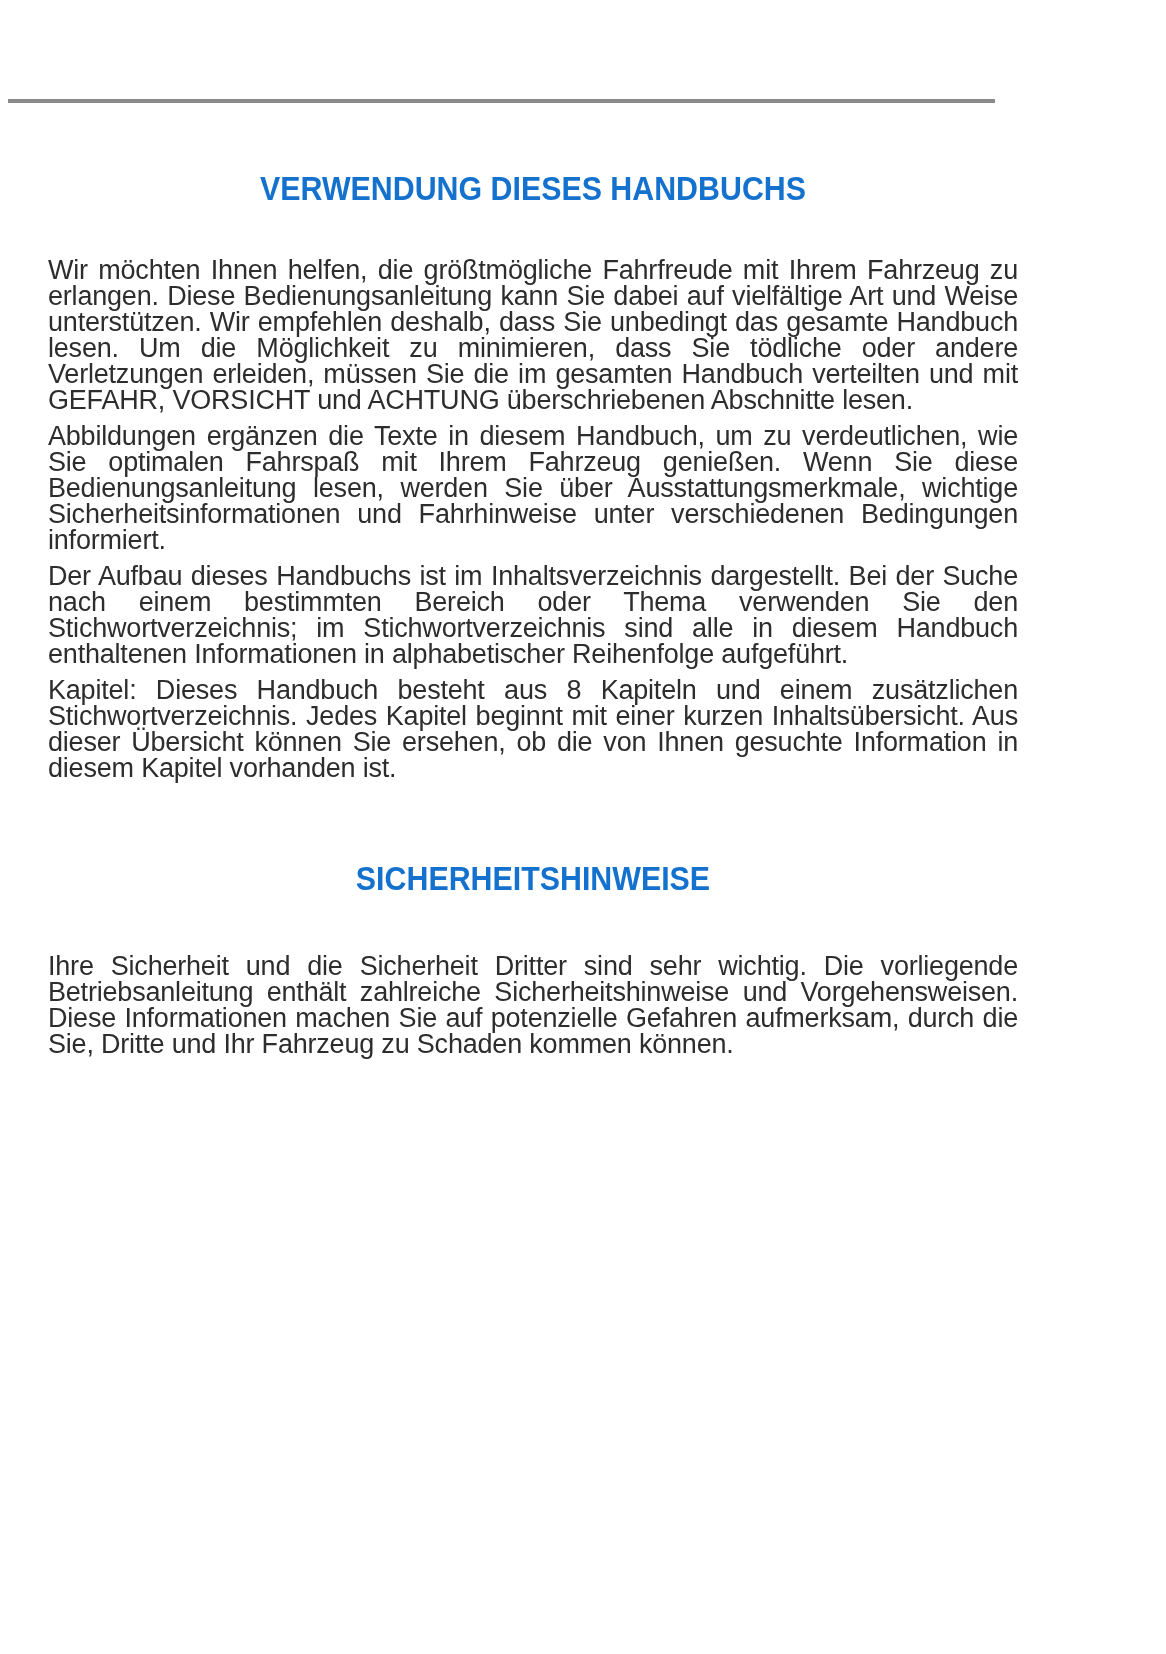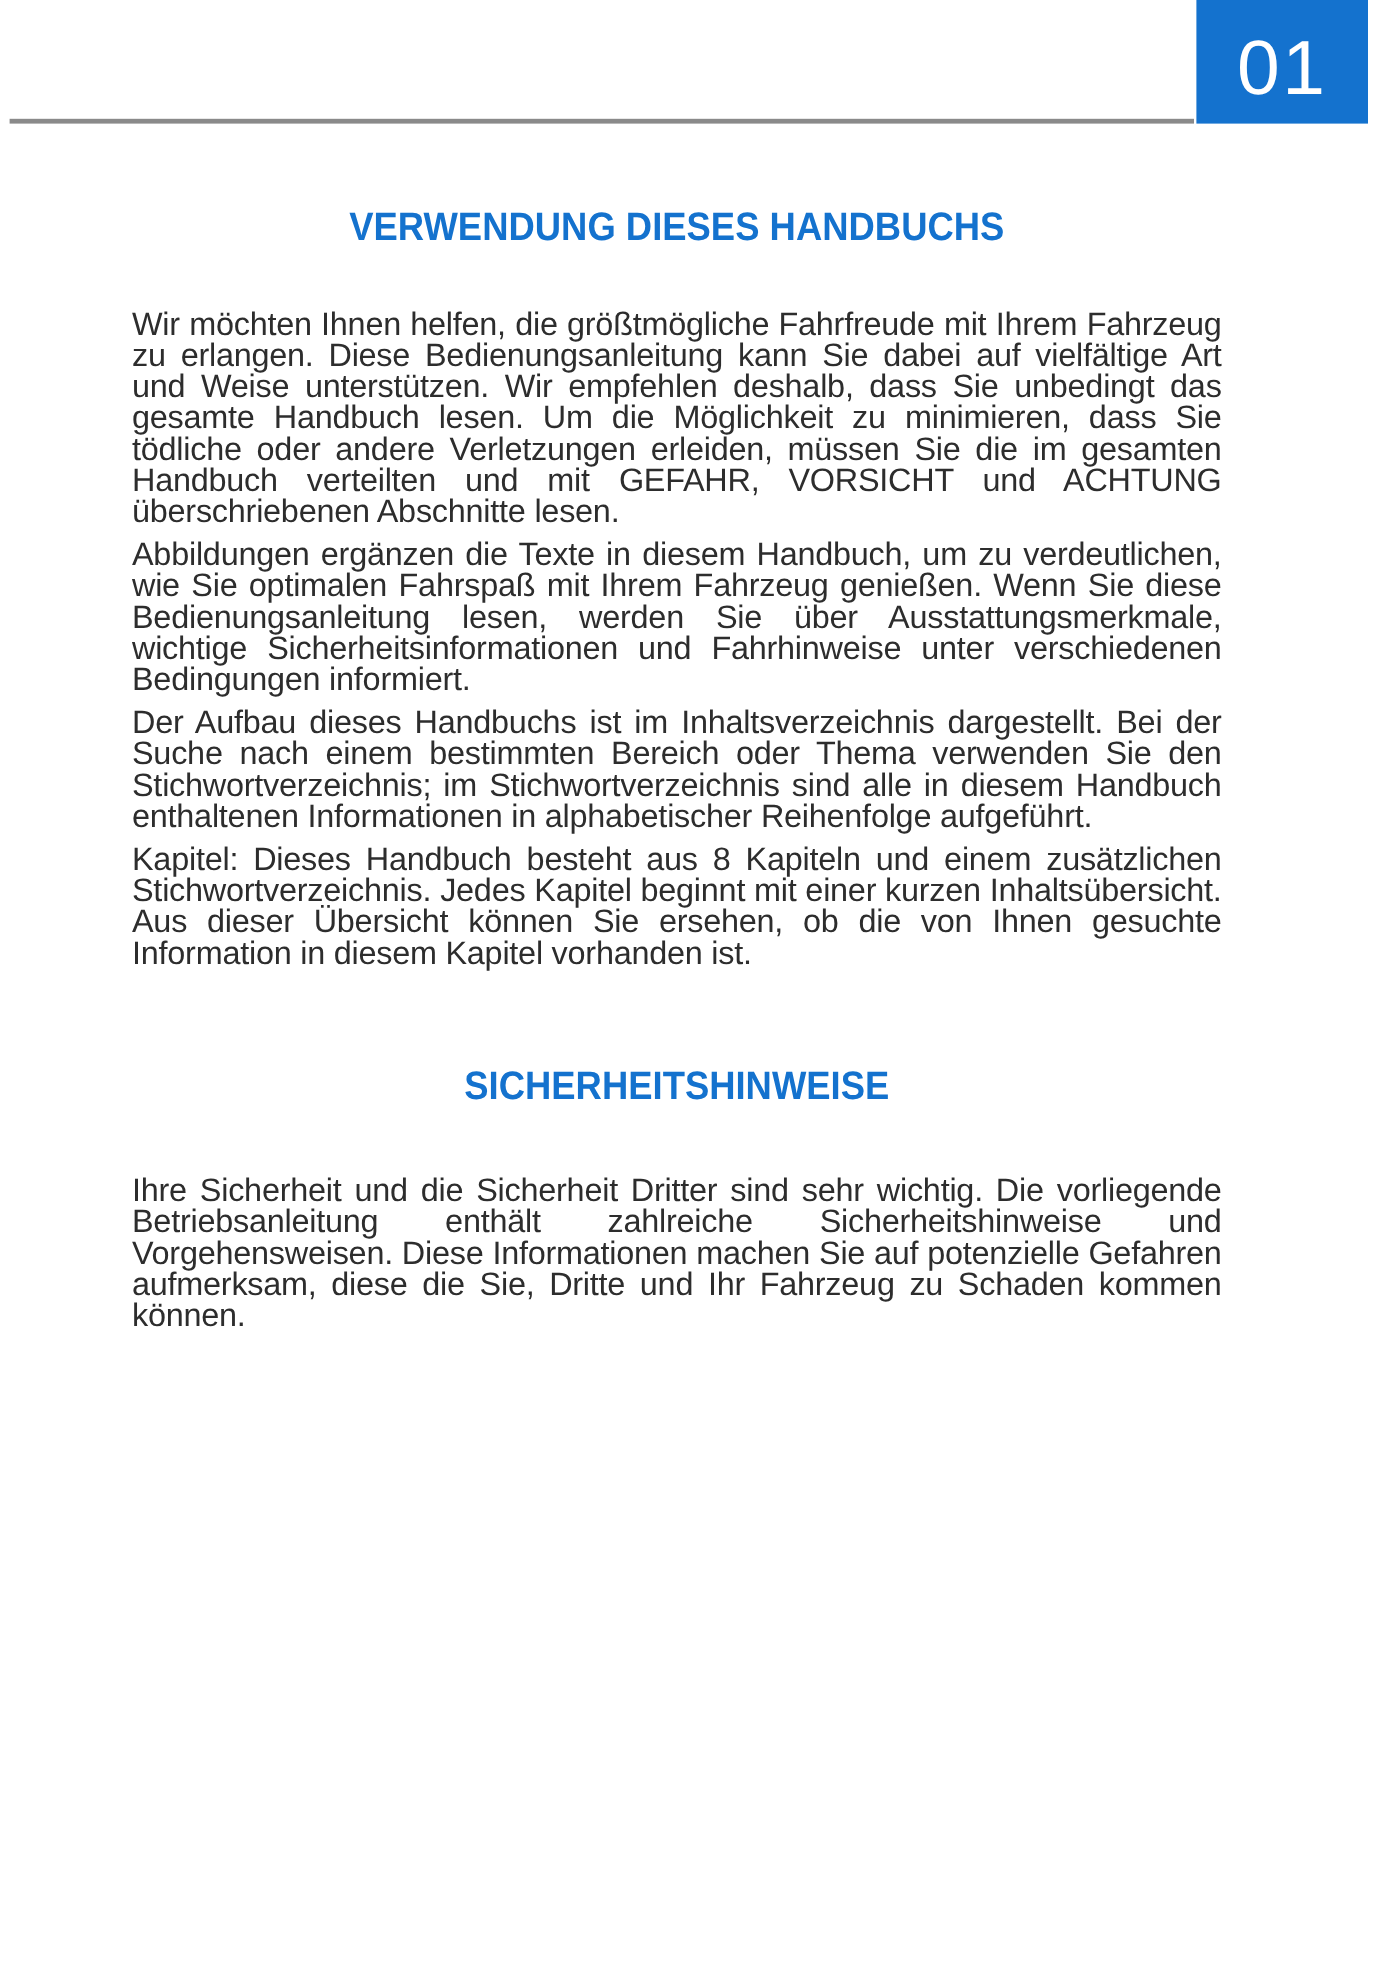--- a/index.html
+++ b/index.html
@@ -37,21 +37,21 @@
   }
   .top-rule {
     position: absolute;
     top: 99px;
     left: 8px;
     width: 987px;
     height: 4px;
     background: var(--rule, #8a8a8a);
   }
   .content {
-    padding: 171px 148px 0 110px;
+    padding: 171px 148px 0 48px;
     box-sizing: border-box;
   }
   h1.section-title {
     color: var(--accent, #1472ce);
     font-size: 33px;
     line-height: 36px;
     font-weight: 700;
     text-align: center;
     letter-spacing: 0px;
     margin: 0 0 50px 0;
@@ -70,38 +70,35 @@
     text-align: justify;
     text-justify: inter-word;
     letter-spacing: -0.2px;
   }
 </style>
 </head>
 <body>
 
 <div class="page">
 
-  <div class="chapter-tab">
-    <span class="chapter-number">01</span>
-  </div>
 
   <div class="top-rule"></div>
 
   <div class="content">
 
     <h1 class="section-title first">VERWENDUNG DIESES HANDBUCHS</h1>
 
     <p class="body-paragraph">Wir möchten Ihnen helfen, die größtmögliche Fahrfreude mit Ihrem Fahrzeug zu erlangen. Diese Bedienungsanleitung kann Sie dabei auf vielfältige Art und Weise unterstützen. Wir empfehlen deshalb, dass Sie unbedingt das gesamte Handbuch lesen. Um die Möglichkeit zu minimieren, dass Sie tödliche oder andere Verletzungen erleiden, müssen Sie die im gesamten Handbuch verteilten und mit GEFAHR, VORSICHT und ACHTUNG überschriebenen Abschnitte lesen.</p>
 
     <p class="body-paragraph">Abbildungen ergänzen die Texte in diesem Handbuch, um zu verdeutlichen, wie Sie optimalen Fahrspaß mit Ihrem Fahrzeug genießen. Wenn Sie diese Bedienungsanleitung lesen, werden Sie über Ausstattungsmerkmale, wichtige Sicherheitsinformationen und Fahrhinweise unter verschiedenen Bedingungen informiert.</p>
 
     <p class="body-paragraph">Der Aufbau dieses Handbuchs ist im Inhaltsverzeichnis dargestellt. Bei der Suche nach einem bestimmten Bereich oder Thema verwenden Sie den Stichwortverzeichnis; im Stichwortverzeichnis sind alle in diesem Handbuch enthaltenen Informationen in alphabetischer Reihenfolge aufgeführt.</p>
 
     <p class="body-paragraph">Kapitel: Dieses Handbuch besteht aus 8 Kapiteln und einem zusätzlichen Stichwortverzeichnis. Jedes Kapitel beginnt mit einer kurzen Inhaltsübersicht. Aus dieser Übersicht können Sie ersehen, ob die von Ihnen gesuchte Information in diesem Kapitel vorhanden ist.</p>
 
     <h1 class="section-title second">SICHERHEITSHINWEISE</h1>
 
-    <p class="body-paragraph">Ihre Sicherheit und die Sicherheit Dritter sind sehr wichtig. Die vorliegende Betriebsanleitung enthält zahlreiche Sicherheitshinweise und Vorgehensweisen. Diese Informationen machen Sie auf potenzielle Gefahren aufmerksam, diese die Sie, Dritte und Ihr Fahrzeug zu Schaden kommen können.</p>
+    <p class="body-paragraph">Ihre Sicherheit und die Sicherheit Dritter sind sehr wichtig. Die vorliegende Betriebsanleitung enthält zahlreiche Sicherheitshinweise und Vorgehensweisen. Diese Informationen machen Sie auf potenzielle Gefahren aufmerksam, durch die Sie, Dritte und Ihr Fahrzeug zu Schaden kommen können.</p>
 
 
 
   </div>
 </div>
 
 </body></html>

